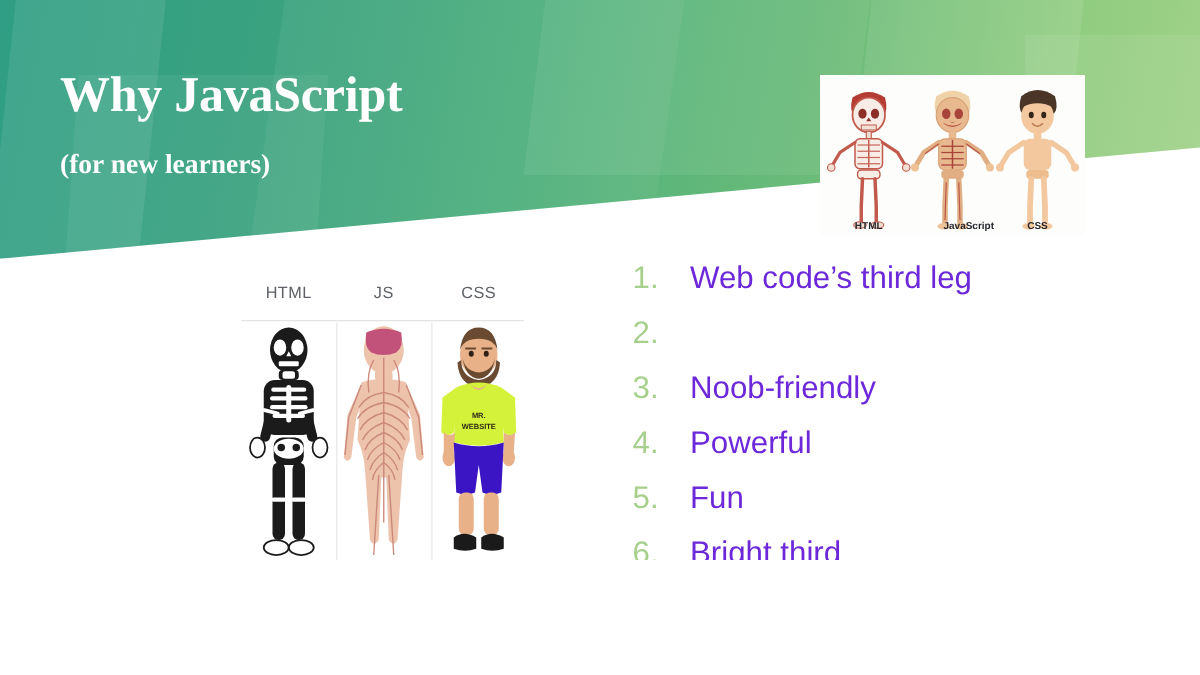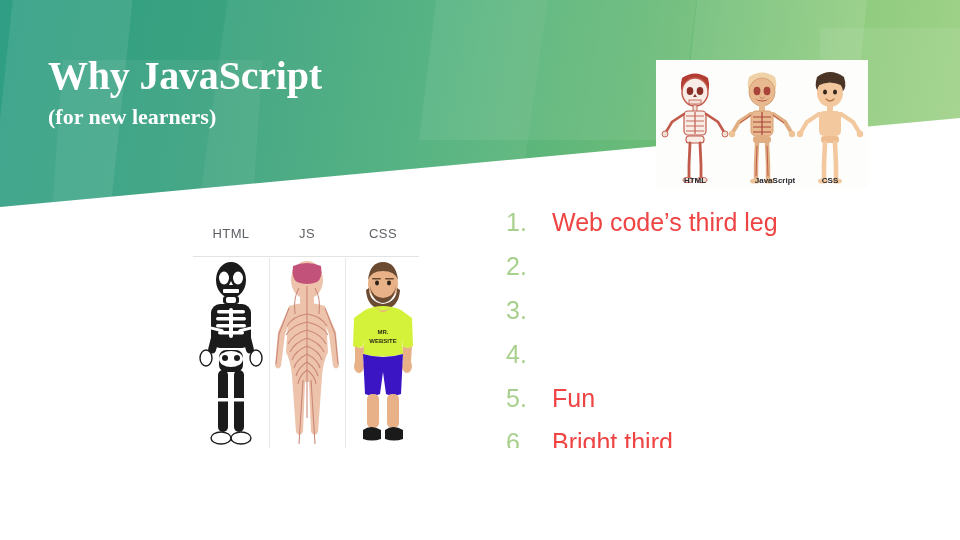--- a/index.html
+++ b/index.html
@@ -54,21 +54,21 @@
     color: #ffffff;
     letter-spacing: -0.2px;
     white-space: nowrap;
   }
   .slide-subtitle {
     font-family: "Liberation Serif", serif;
     font-weight: bold;
     font-size: 22px;
     line-height: 1.2;
     color: #ffffff;
-    margin-top: 7px;
+    margin-top: 21px;
     white-space: nowrap;
   }
 
   
   .bullet-list {
     position: absolute;
     left: 506px;
     top: 208px;
     z-index: 6;
   }
@@ -79,21 +79,21 @@
   }
   .bullet-num {
     width: 46px;
     flex: 0 0 46px;
     font-size: 25px;
     color: #a8d08d;
     font-family: "Liberation Sans", sans-serif;
   }
   .bullet-text {
     font-size: 25px;
-    color: #ef4444;
+    color: #6d28d9;
     font-family: "Liberation Sans", sans-serif;
     white-space: nowrap;
   }
 
   
   .page-num {
     position: absolute;
     left: 28px;
     top: 494px;
     font-size: 14px;
@@ -399,23 +399,25 @@
   <div class="bullet-list">
     <div class="bullet-row">
       <span class="bullet-num">1.</span>
       <span class="bullet-text">Web code’s third leg</span>
     </div>
     <div class="bullet-row">
       <span class="bullet-num">2.</span>
     </div>
     <div class="bullet-row">
       <span class="bullet-num">3.</span>
+      <span class="bullet-text">Noob-friendly</span>
     </div>
     <div class="bullet-row">
       <span class="bullet-num">4.</span>
+      <span class="bullet-text">Powerful</span>
     </div>
     <div class="bullet-row">
       <span class="bullet-num">5.</span>
       <span class="bullet-text">Fun</span>
     </div>
     <div class="bullet-row">
       <span class="bullet-num">6.</span>
       <span class="bullet-text">Bright third</span>
     </div>
   </div>

